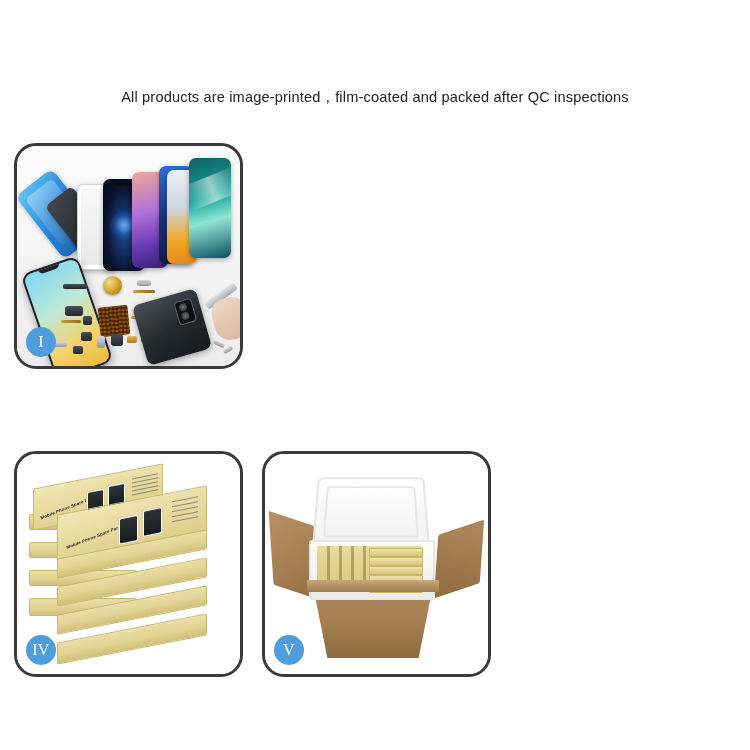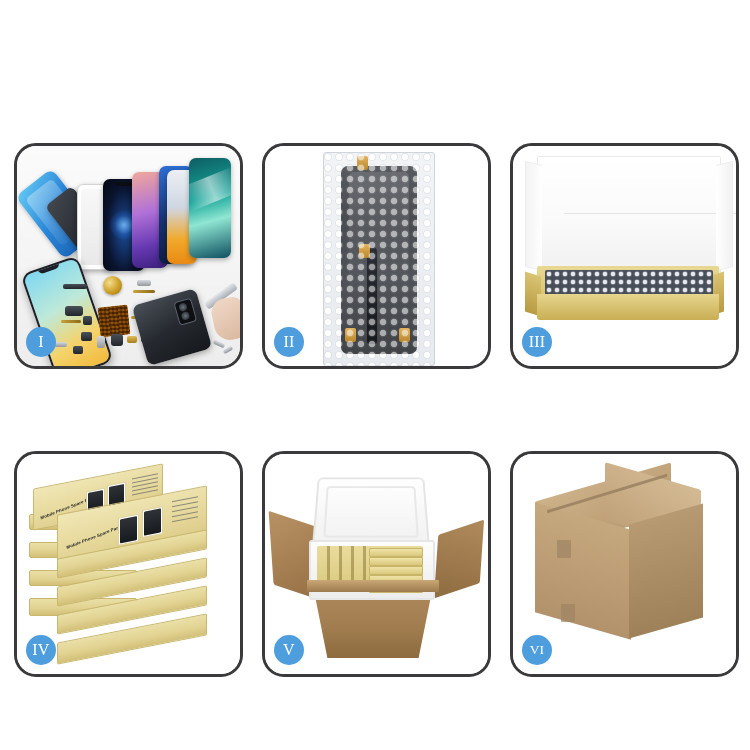--- a/index.html
+++ b/index.html
@@ -474,20 +474,21 @@
   .bx-tape{
     position:absolute; width:14px; height:18px;
     background: rgba(160,134,100,.75);
     border-radius:1px;
   }
 </style>
 </head>
 <body>
 
 <div class="header">
+  <div class="subtitle">All products are image-printed，film-coated and packed after QC inspections</div>
 </div>
 
 <div class="grid">
 
   <div class="panel p1">
     <div class="stage">
       <div class="phone-fan">
         <div class="ph ph-blue"></div>
         <div class="ph ph-dark-sm"></div>
         <div class="ph ph-glass"></div>
@@ -525,48 +526,21 @@
           </div>
       </div>
       <div class="tool"></div>
       <div class="hand"></div>
       <div class="part silver" style="left:196px; top:196px; width:12px; height:4px; transform:rotate(24deg);"></div>
       <div class="part silver" style="left:206px; top:202px; width:10px; height:4px; transform:rotate(-30deg);"></div>
     </div>
     <div class="badge">I</div>
   </div>
 
-  <div class="panel p2">
-    <div class="stage">
-      <div class="bubblebag">
-        <div class="screen-in"></div>
-        <div class="flexcable"></div>
-        <div class="tape" style="left:34px; top:4px;"></div>
-        <div class="tape" style="left:36px; top:92px;"></div>
-        <div class="tape" style="left:22px; top:176px;"></div>
-        <div class="tape" style="left:76px; top:176px;"></div>
-        <div class="bubble-overlay"></div>
-      </div>
-    </div>
-    <div class="badge">II</div>
-  </div>
-
-  <div class="panel p3">
-    <div class="stage">
-      <div class="lid-white">
-        <div class="lid-crease"></div>
-      </div>
-      <div class="box-yellow"></div>
-      <div class="box-y-left"></div>
-      <div class="box-y-right"></div>
-      <div class="bubblefill"></div>
-      <div class="box-yellow-front"></div>
-    </div>
-    <div class="badge">III</div>
-  </div>
+
 
   <div class="panel p4">
     <div class="stage">
       <div class="stack">
 
         <div class="kbox" style="left:2px; top:42px; width:106px; height:14px;"></div>
         <div class="kbox" style="left:2px; top:70px; width:106px; height:14px;"></div>
         <div class="kbox" style="left:2px; top:98px; width:106px; height:14px;"></div>
         <div class="kbox" style="left:2px; top:126px; width:106px; height:16px;"></div>
 
@@ -625,26 +599,14 @@
       <div class="ystrip" style="left:104px; top:94px; width:52px; height:7px;"></div>
       <div class="ystrip" style="left:104px; top:103px; width:52px; height:7px;"></div>
       <div class="ystrip" style="left:104px; top:112px; width:52px; height:7px;"></div>
       <div class="ystrip" style="left:104px; top:121px; width:52px; height:7px;"></div>
       <div class="ystrip" style="left:104px; top:130px; width:52px; height:7px;"></div>
       <div class="carton-rim"></div>
     </div>
     <div class="badge">V</div>
   </div>
 
-  <div class="panel p6">
-    <div class="stage">
-      <div class="bx-top"></div>
-      <div class="bx-top2"></div>
-      <div class="bx-left"></div>
-      <div class="bx-right"></div>
-      <div class="bx-seam"></div>
-      <div class="bx-tape" style="left:44px; top:86px;"></div>
-      <div class="bx-tape" style="left:48px; top:150px;"></div>
-    </div>
-    <div class="badge small">VI</div>
-  </div>
 
 </div>
 
 </body></html>

